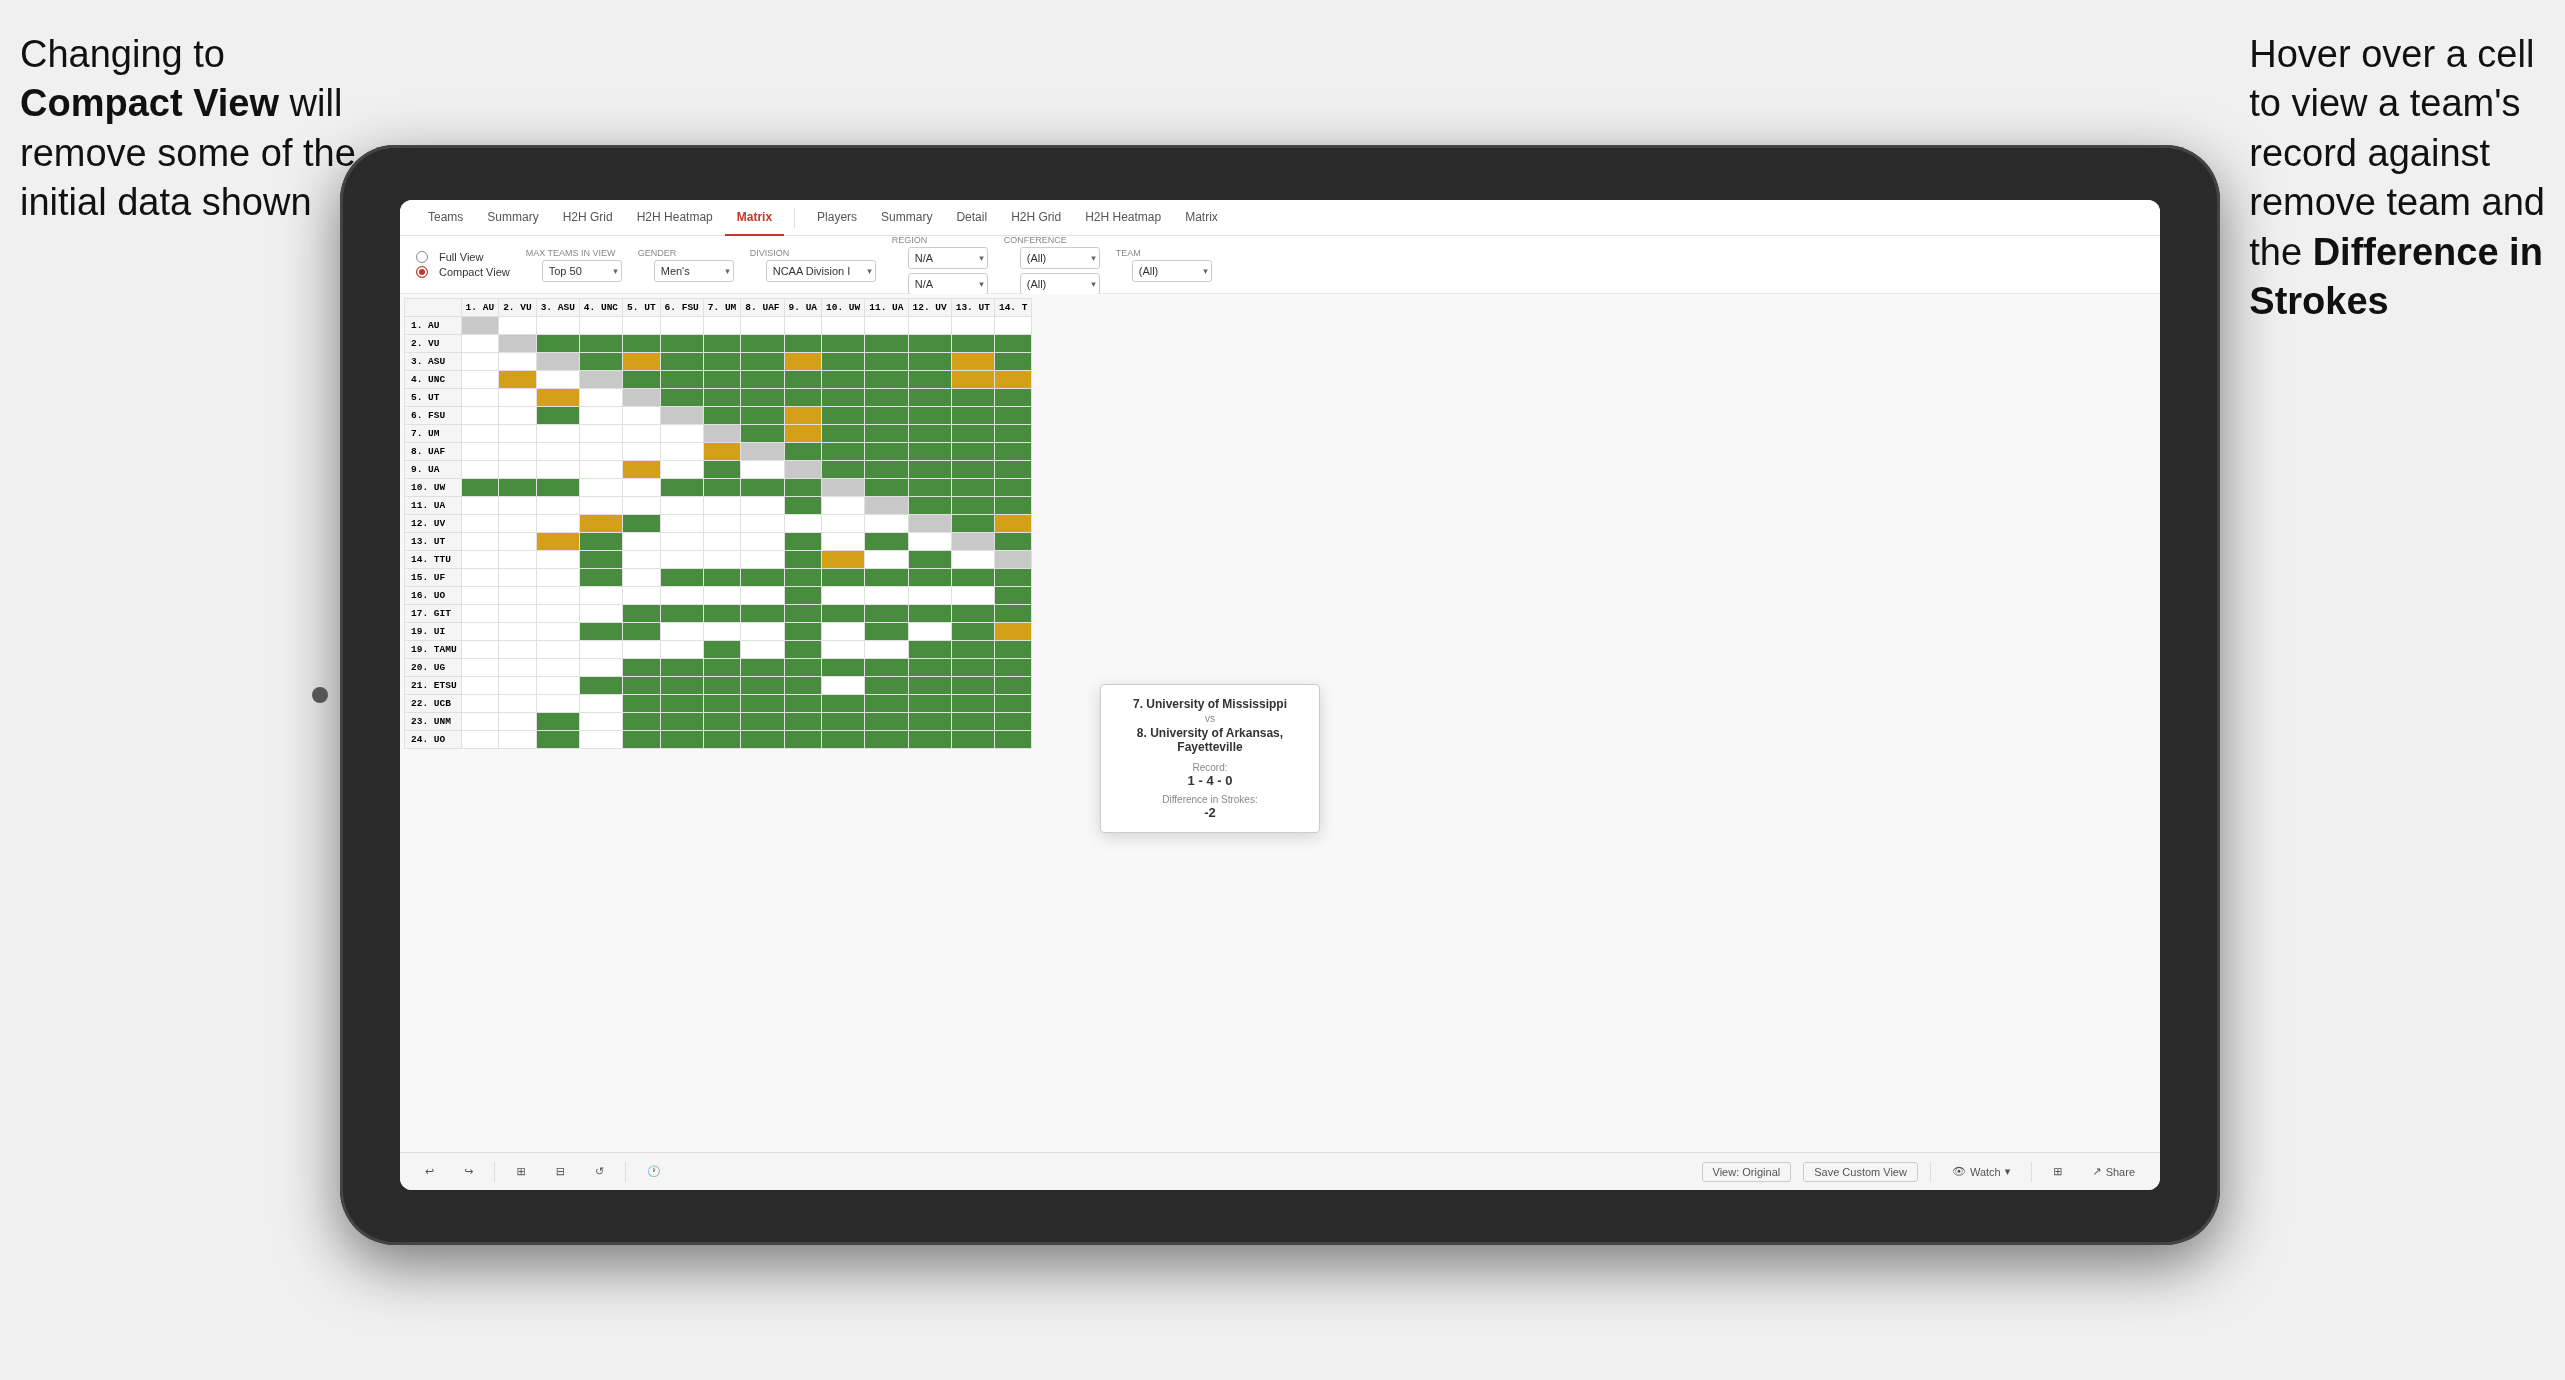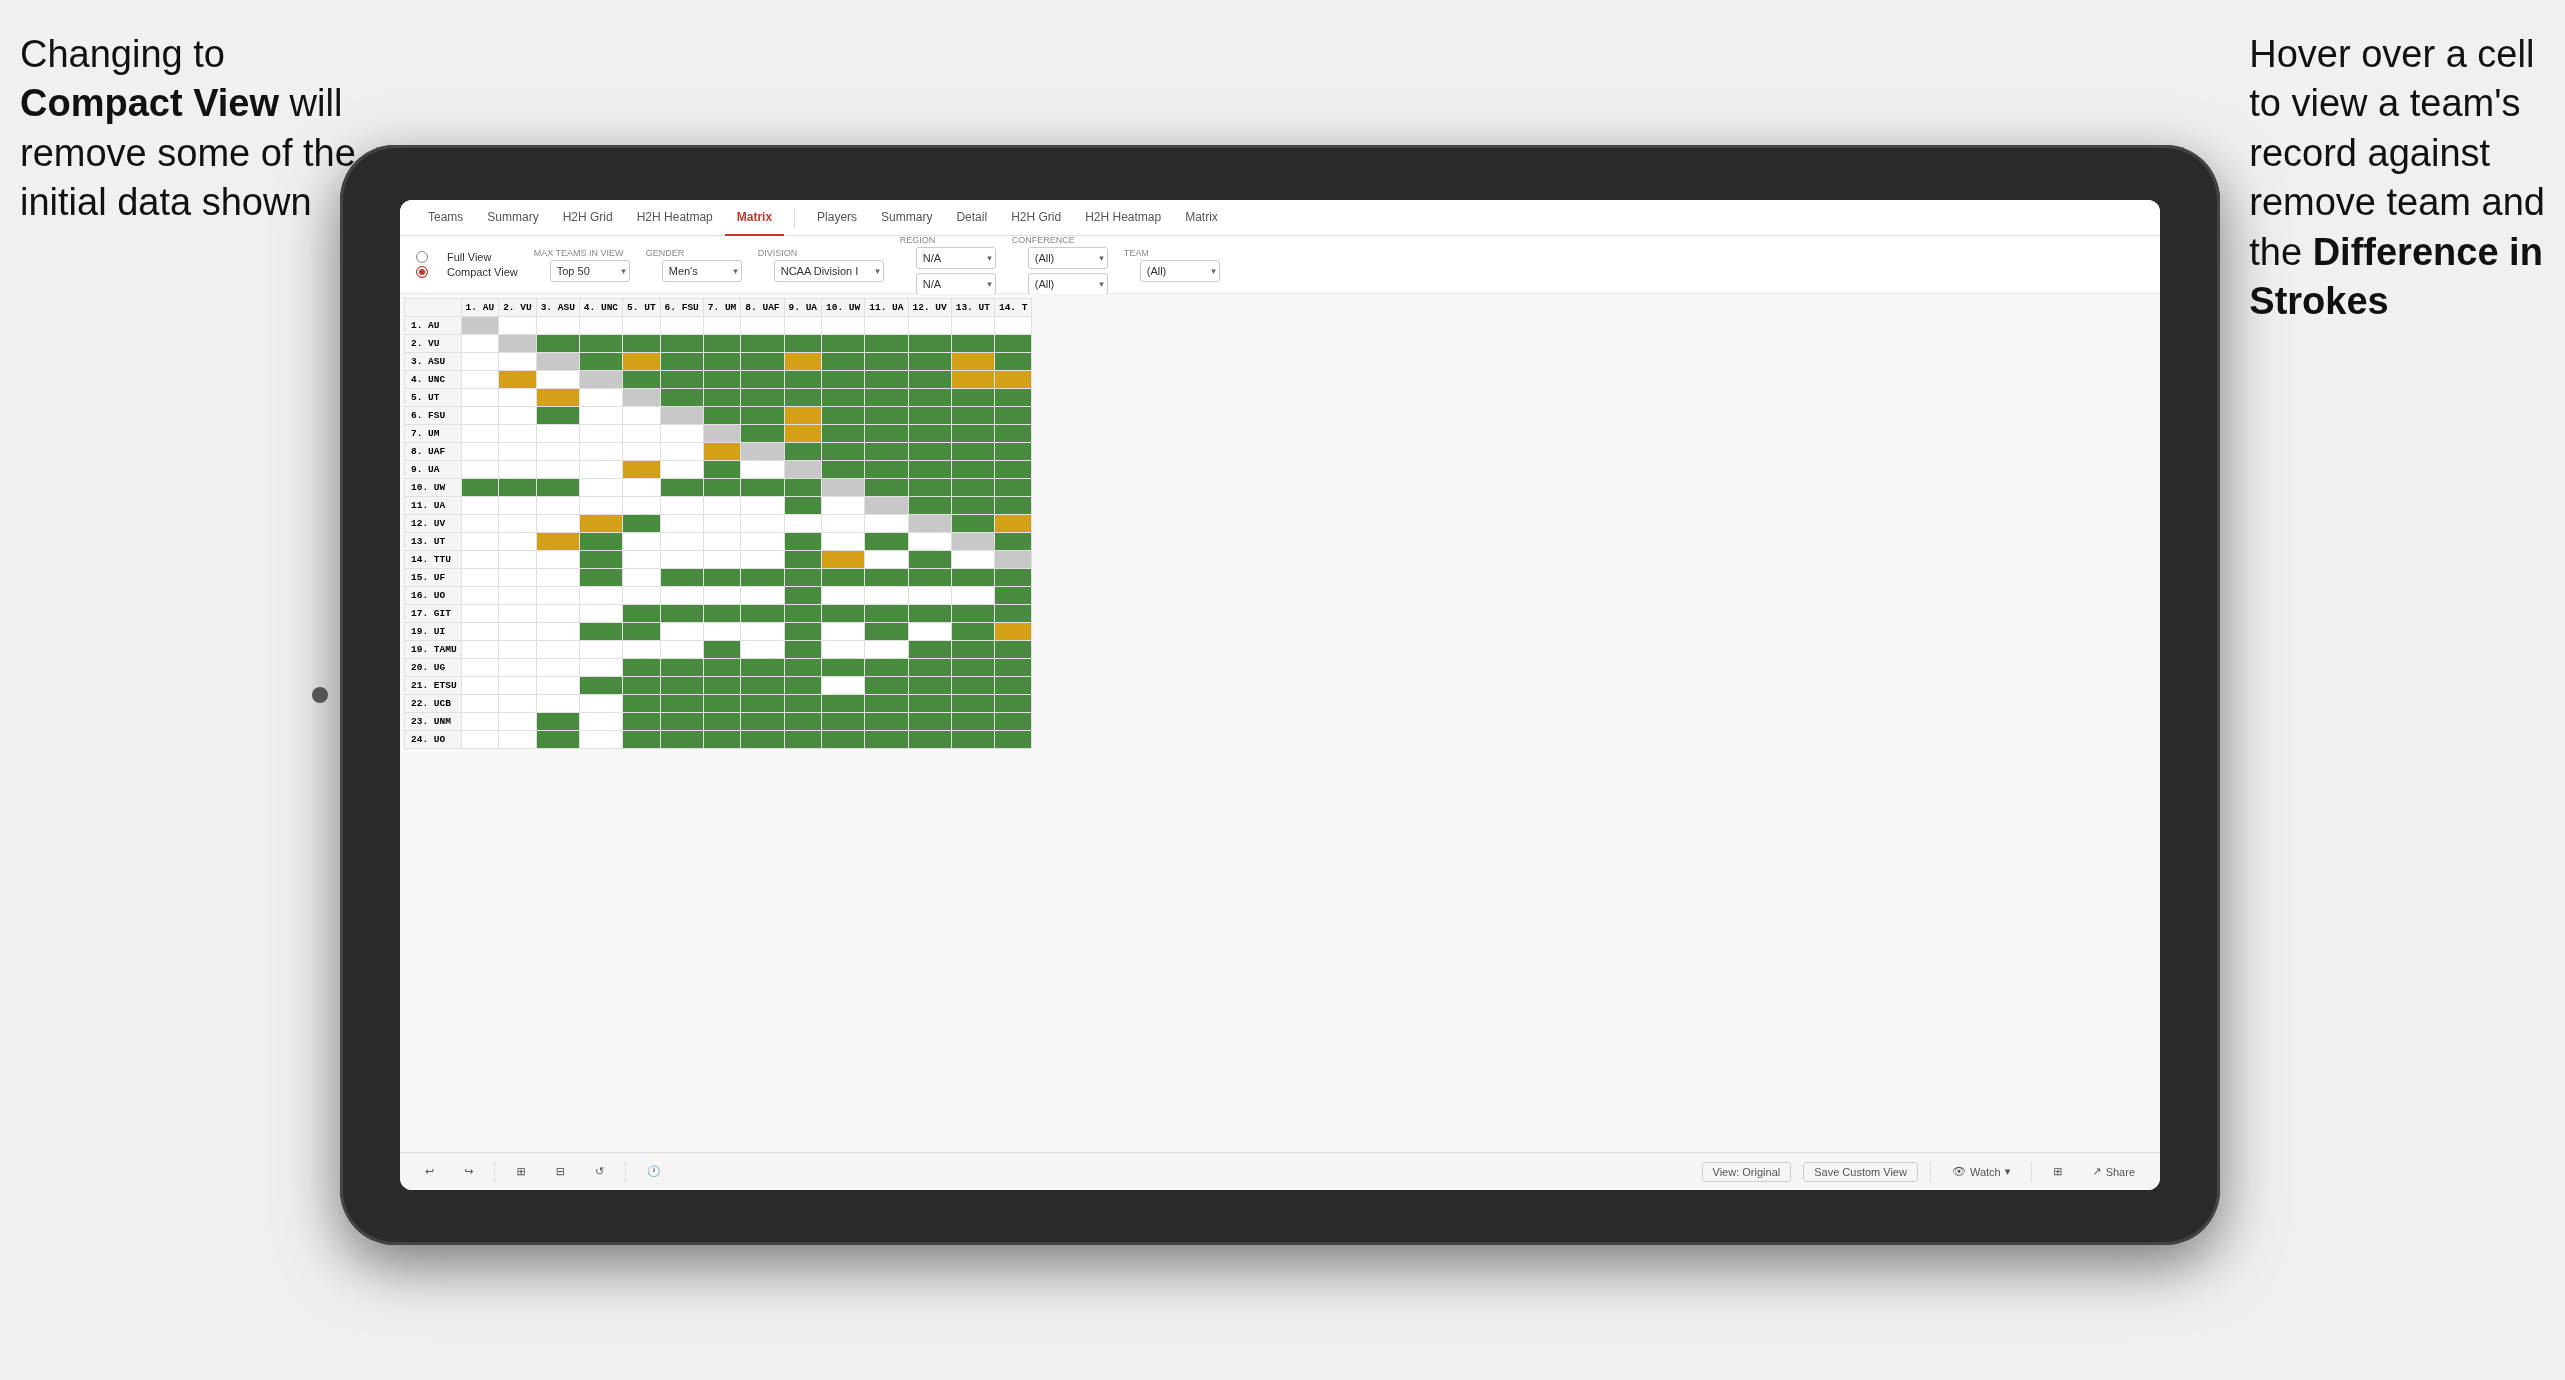--- a/index.html
+++ b/index.html
@@ -172,21 +172,21 @@
 
     .radio-group {
       display: flex;
       flex-direction: column;
       gap: 3px;
     }
 
     .radio-option {
       display: flex;
       align-items: center;
-      gap: 19px;
+      gap: 11px;
       font-size: 11px;
       color: #333;
     }
 
     .radio-circle {
       width: 12px;
       height: 12px;
       border-radius: 50%;
       border: 1.5px solid #888;
       background: #fff;
@@ -928,20 +928,29 @@
               <td style="background: rgb(74, 140, 63);"></td>
               <td style="background: rgb(74, 140, 63);"></td>
               <td style="background: rgb(74, 140, 63);"></td>
               <td style="background: rgb(74, 140, 63);"></td>
               <td style="background: rgb(74, 140, 63);"></td>
               <td style="background: rgb(74, 140, 63);"></td>
             </tr>
           </tbody>
       </table>
 
+      <div class="tooltip-box">
+        <div class="tooltip-team-name">7. University of Mississippi</div>
+        <div class="tooltip-vs">vs</div>
+        <div class="tooltip-team-name">8. University of Arkansas, Fayetteville</div>
+        <div class="tooltip-record-label">Record:</div>
+        <div class="tooltip-record">1 - 4 - 0</div>
+        <div class="tooltip-strokes-label">Difference in Strokes:</div>
+        <div class="tooltip-strokes">-2</div>
+      </div>
     </div>
 
     <div class="bottom-toolbar">
       <span class="toolbar-btn">↩</span>
       <span class="toolbar-btn">↪</span>
       <div class="toolbar-sep"></div>
       <span class="toolbar-btn">⊞</span>
       <span class="toolbar-btn">⊟</span>
       <span class="toolbar-btn">↺</span>
       <div class="toolbar-sep"></div>

